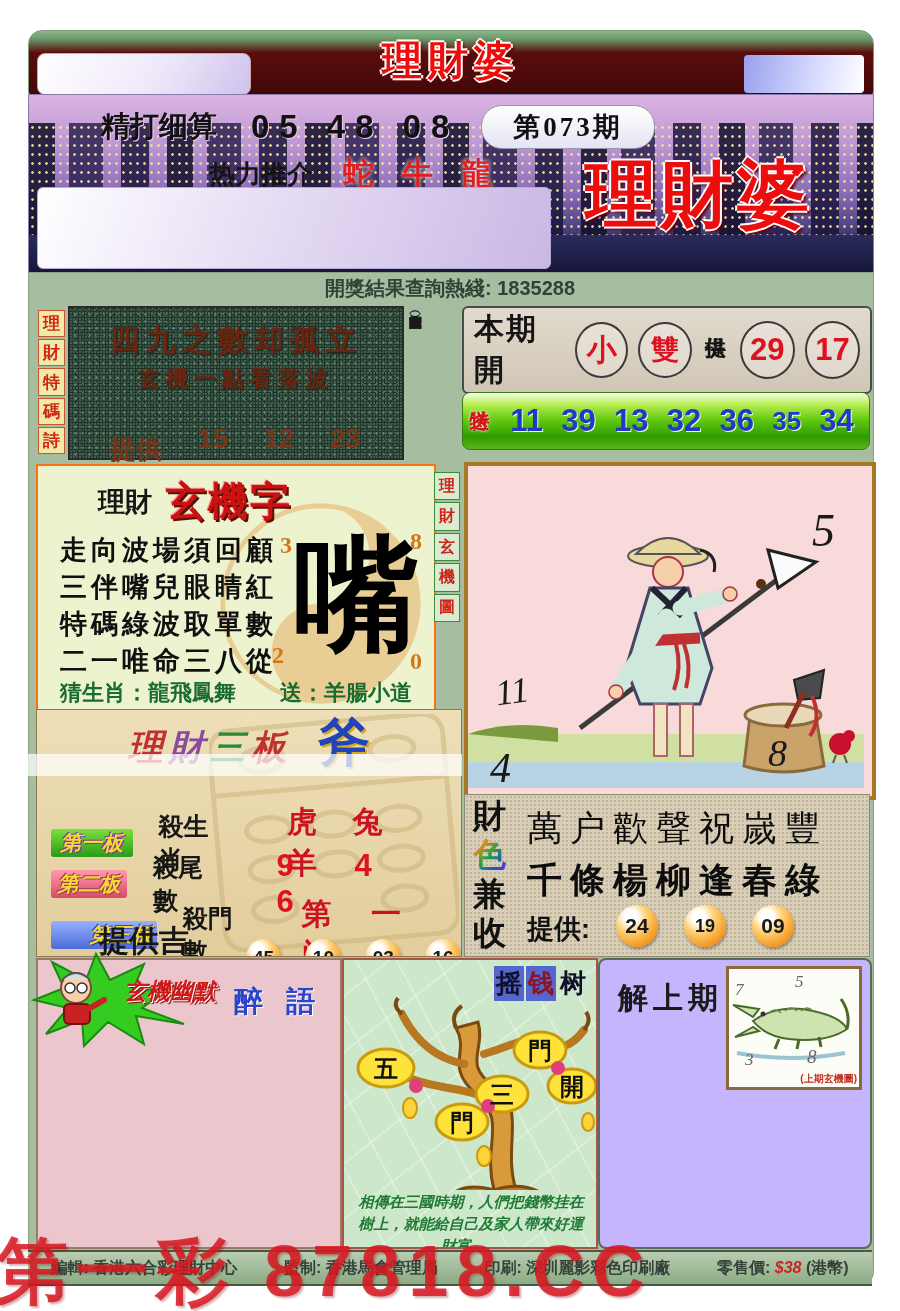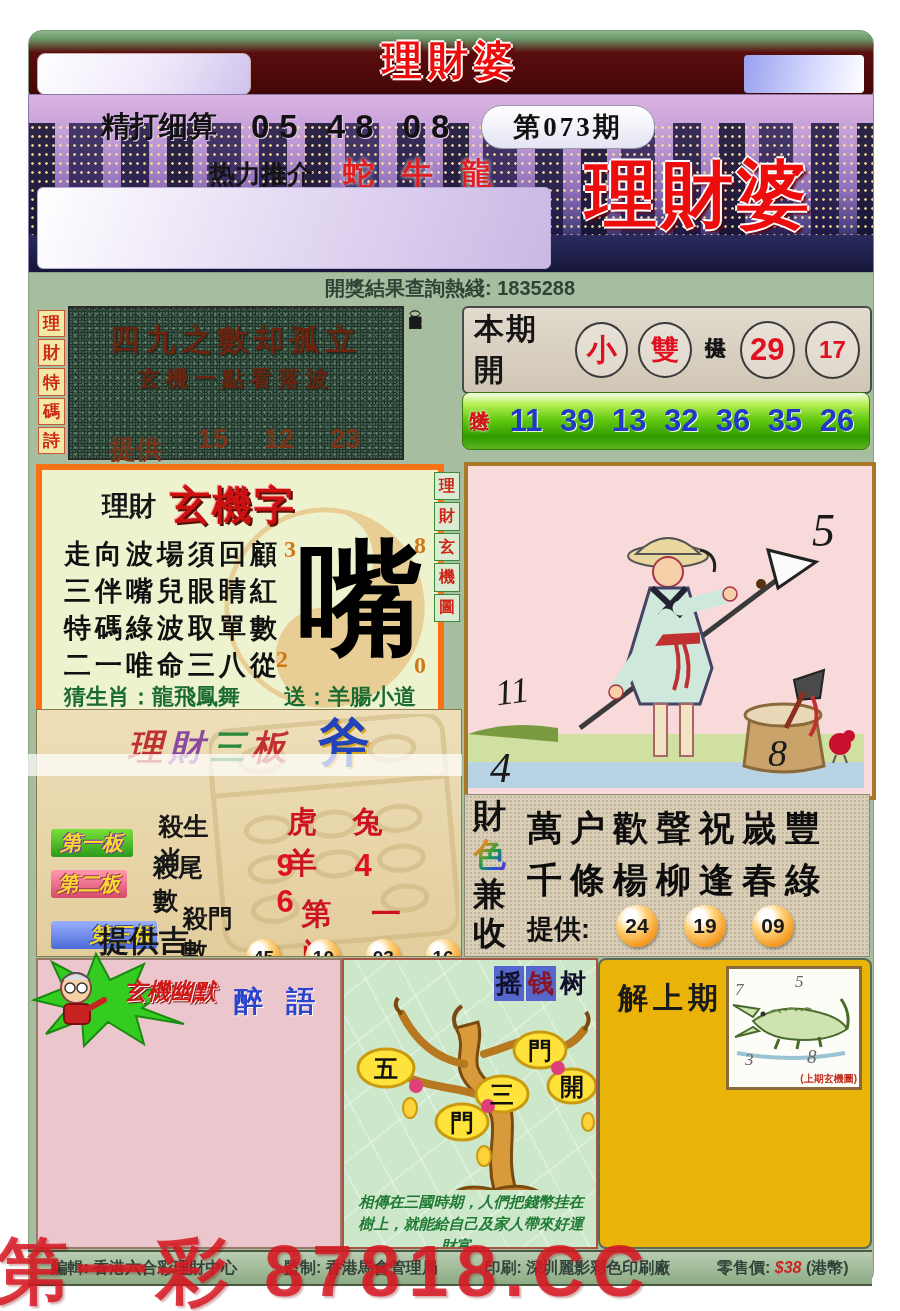--- a/index.html
+++ b/index.html
@@ -95,39 +95,39 @@
 <div class="abs vtext" style="left:402px;top:306px;width:26px;height:150px;font-size:12.5px;color:#1a1a1a;font-weight:bold;letter-spacing:0;display:flex;align-items:center;">（請刮開塗層觀閲）</div>
 
 <div class="abs" style="left:462px;top:306px;width:406px;height:84px;border:2px solid #4a4a4a;border-radius:6px;
             background:linear-gradient(180deg,#e2dacd,#cfc6b5);">
   <div class="row" style="height:100%;padding:0 10px;gap:10px;justify-content:space-between;">
     <span class="serif" style="font-size:30px;font-weight:bold;color:#151515;letter-spacing:2px;">本期開</span>
     <span class="circ serif" style="width:52px;height:52px;font-size:30px;">小</span>
     <span class="circ serif" style="width:52px;height:52px;font-size:28px;">雙</span>
     <span class="vtext serif" style="font-size:21px;font-weight:bold;color:#151515;height:60px;">提供</span>
     <span class="circ" style="width:54px;height:54px;font-size:31px;">29</span>
-    <span class="circ" style="width:54px;height:54px;font-size:24px;">17</span>
+    <span class="circ" style="width:54px;height:54px;font-size:31px;">17</span>
   </div>
 </div>
 
 <div class="abs" style="left:462px;top:392px;width:406px;height:56px;border-radius:8px;border:1px solid #3a7a10;
             background:linear-gradient(180deg,#f4ffe8 0%,#b8ee55 20%,#62ca10 48%,#2f9a00 78%,#5cb51e 100%);">
   <span class="abs vtext" style="left:4px;top:2px;height:52px;font-size:20px;font-weight:bold;color:#d01818;text-shadow:0 0 3px #fff;">特送</span>
   <div class="abs row" style="left:38px;top:0;width:362px;height:56px;justify-content:space-around;">
     <span style="font-size:31px;font-weight:bold;color:#2238c8;text-shadow:1px 1px 0 #eaffd0;">11</span>
     <span style="font-size:31px;font-weight:bold;color:#2238c8;text-shadow:1px 1px 0 #eaffd0;">39</span>
     <span style="font-size:31px;font-weight:bold;color:#2238c8;text-shadow:1px 1px 0 #eaffd0;">13</span>
     <span style="font-size:31px;font-weight:bold;color:#2238c8;text-shadow:1px 1px 0 #eaffd0;">32</span>
     <span style="font-size:31px;font-weight:bold;color:#2238c8;text-shadow:1px 1px 0 #eaffd0;">36</span>
-    <span style="font-size:31px;font-weight:bold;color:#2238c8;text-shadow:1px 1px 0 #eaffd0;">35</span>
-    <span style="font-size:31px;font-weight:bold;color:#2238c8;text-shadow:1px 1px 0 #eaffd0;">26</span>
-  </div>
-</div>
-
-<div class="abs" style="left:36px;top:464px;width:396px;height:243px;border:6px solid #f97316;background:#eef3cf;overflow:hidden;">
+    <span style="font-size:26px;font-weight:bold;color:#2238c8;text-shadow:1px 1px 0 #eaffd0;">35</span>
+    <span style="font-size:31px;font-weight:bold;color:#2238c8;text-shadow:1px 1px 0 #eaffd0;">34</span>
+  </div>
+</div>
+
+<div class="abs" style="left:36px;top:464px;width:396px;height:243px;border:2px solid #f97316;background:#eef3cf;overflow:hidden;">
   <svg class="abs" style="right:6px;top:30px;opacity:.38" width="215" height="215" viewBox="-110 -110 220 220">
     <circle r="100" fill="none" stroke="#e0923a" stroke-width="5"></circle>
     <path d="M0,-100 A100,100 0 0 1 0,100 A50,50 0 0 1 0,0 A50,50 0 0 0 0,-100 Z" fill="#e0923a"></path>
     <circle cy="-50" r="14" fill="#eef3cf"></circle>
       <circle cy="50" r="14" fill="#e0923a"></circle>
   </svg>
   <div class="abs row" style="left:60px;top:8px;gap:14px;">
     <span class="serif" style="font-size:27px;font-weight:bold;color:#161616;">理財</span>
     <span class="serif" style="font-size:40px;font-weight:900;color:#cc1111;text-shadow:2px 2px 0 #58110a,-1px -1px 0 #ff9a9a;letter-spacing:2px;">玄機字</span>
   </div>
@@ -242,26 +242,26 @@
 </div>
 <div class="abs" style="left:28px;top:754px;width:434px;height:22px;background:rgba(255,255,255,.72);"></div>
 
 <div class="abs noise" style="left:464px;top:794px;width:404px;height:161px;border:1px solid #8a8a72;overflow:hidden;">
   <div class="abs serif" style="left:8px;top:2px;display:flex;flex-direction:column;line-height:39px;font-size:33px;font-weight:900;color:#111;">
     <span>財</span>
     <span style="background:linear-gradient(135deg,#e02020,#e08a20,#20a040,#2050d0,#8a20c0);-webkit-background-clip:text;background-clip:text;color:transparent;">色</span>
     <span>兼</span>
     <span>收</span>
   </div>
-  <div class="abs serif" style="left:62px;top:10px;font-size:35px;font-weight:700;color:#0d0d0d;letter-spacing:8px;">萬户歡聲祝嵗豐</div>
+  <div class="abs serif" style="left:62px;top:10px;font-size:35px;font-weight:400;color:#0d0d0d;letter-spacing:8px;">萬户歡聲祝嵗豐</div>
   <div class="abs serif" style="left:62px;top:62px;font-size:35px;font-weight:900;color:#0d0d0d;letter-spacing:8px;">千條楊柳逢春綠</div>
   <div class="abs row" style="left:62px;top:110px;gap:26px;">
     <span style="font-size:27px;font-weight:bold;color:#111;margin-top:6px;">提供:</span>
     <span class="ball" style="width:42px;height:42px;font-size:21px;">24</span>
-    <span class="ball" style="width:42px;height:42px;font-size:21px;">19</span>
+    <span class="ball" style="width:42px;height:42px;font-size:18px;">19</span>
     <span class="ball" style="width:42px;height:42px;font-size:21px;">09</span>
   </div>
 </div>
 
 <div class="abs" style="left:36px;top:958px;width:302px;height:287px;border:2px solid #997a66;background:#ecc6cd;overflow:visible;">
   <svg class="abs" style="left:-14px;top:-10px" width="190" height="100" viewBox="0 0 190 100">
     <polygon points="10,50 40,38 28,12 62,30 72,4 86,30 120,14 108,42 150,36 118,58 160,74 112,66 120,94 84,72 60,96 58,70 22,84 44,58" fill="#35cc22" stroke="#1a8a10" stroke-width="2"></polygon>
     <circle cx="52" cy="38" r="15" fill="#f8d0a8" stroke="#844" stroke-width="2"></circle>
     <path d="M38,30 Q52,16 66,30" fill="#ddd" stroke="#555" stroke-width="2"></path>
     <circle cx="46" cy="38" r="5" fill="#fff" stroke="#333" stroke-width="1.5"></circle>
@@ -299,21 +299,21 @@
       <circle cx="214" cy="74" r="7" fill="#e0407a"></circle>
     <text x="42" y="83" text-anchor="middle" font-size="24" font-weight="bold" font-family="Liberation Serif,serif" fill="#111">五</text>
     <text x="118" y="137" text-anchor="middle" font-size="24" font-weight="bold" font-family="Liberation Serif,serif" fill="#111">門</text>
     <text x="158" y="109" text-anchor="middle" font-size="24" font-weight="bold" font-family="Liberation Serif,serif" fill="#111">三</text>
     <text x="196" y="65" text-anchor="middle" font-size="24" font-weight="bold" font-family="Liberation Serif,serif" fill="#111">門</text>
     <text x="228" y="101" text-anchor="middle" font-size="24" font-weight="bold" font-family="Liberation Serif,serif" fill="#111">開</text>
   </svg>
   <div class="abs serif" style="left:14px;top:232px;width:226px;font-size:15px;font-weight:bold;font-style:italic;color:#1f7a33;line-height:1.45;text-align:center;">相傳在三國時期，人們把錢幣挂在樹上，就能給自己及家人帶來好運財富……</div>
 </div>
 
-<div class="abs" style="left:598px;top:958px;width:270px;height:287px;border:2px solid #5a6a56;border-radius:8px;background:#eab308;">
+<div class="abs" style="left:598px;top:958px;width:270px;height:287px;border:2px solid #5a6a56;border-radius:8px;background:#c4b5fd;">
   <span class="abs" style="left:18px;top:18px;font-size:30px;font-weight:900;color:#1a1a1a;letter-spacing:5px;">解上期</span>
   <div class="abs" style="right:8px;top:6px;width:130px;height:118px;background:#fdfdf8;border:3px solid #8a6a3a;">
     <svg width="124" height="100" viewBox="0 0 124 100">
       <path d="M24,52 Q50,34 84,42 Q112,48 118,60 Q98,74 60,70 Q36,67 24,52 Z" fill="#cfe3b0" stroke="#4a6a2a" stroke-width="2"></path>
       <path d="M118,60 Q122,44 112,30" fill="none" stroke="#4a6a2a" stroke-width="3"></path>
       <polygon points="24,48 4,36 30,40" fill="#cfe3b0" stroke="#4a6a2a" stroke-width="2"></polygon>
       <polygon points="24,58 6,68 30,62" fill="#cfe3b0" stroke="#4a6a2a" stroke-width="2"></polygon>
       <circle cx="34" cy="45" r="2.5" fill="#333"></circle>
       <path d="M40,44 q6,-6 12,0 M56,42 q6,-6 12,0 M72,42 q6,-6 12,0" fill="none" stroke="#6a8a4a" stroke-width="1.5"></path>
       <path d="M50,70 l-4,10 M70,70 l-2,10 M90,68 l2,10" stroke="#4a6a2a" stroke-width="3"></path>

